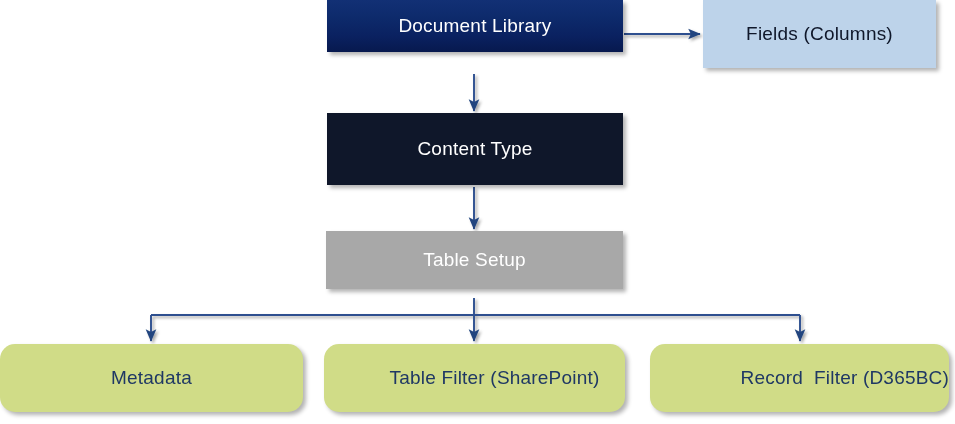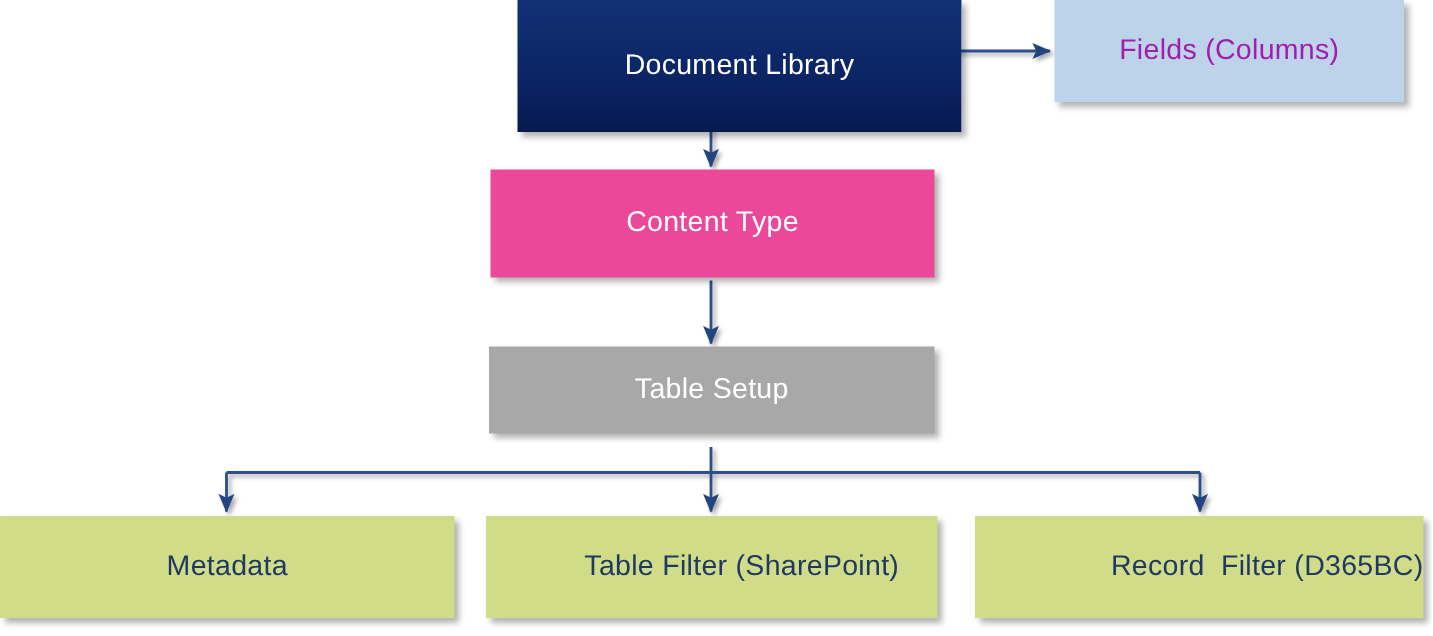--- a/index.html
+++ b/index.html
@@ -24,56 +24,57 @@
     justify-content: center;
     text-align: center;
     box-sizing: border-box;
     box-shadow: 3px 3px 4px rgba(0,0,0,0.30);
     font-size: 19px;
     letter-spacing: 0.2px;
     line-height: 1.2;
     white-space: pre;
   }
   .node-doc-library {
-    left: 345px;
+    left: 327px;
     top: 0px;
     width: 296px;
-    height: 88px;
+    height: 52px;
     background: linear-gradient(180deg, #123075 0%, #0d2a6b 35%, #0a2160 70%, #07194e 100%);
     color: #ffffff;
   }
   .node-fields {
     left: 703px;
     top: 0px;
     width: 233px;
     height: 68px;
     background: #bdd3ea;
-    color: #a21caf;
+    color: #0f172a;
   }
   .node-content-type {
     left: 327px;
     top: 113px;
     width: 296px;
     height: 72px;
-    background: #ec4899;
+    background: #0f172a;
     color: #ffffff;
   }
   .node-table-setup {
     left: 326px;
     top: 231px;
     width: 297px;
     height: 58px;
     background: #a8a8a8;
     color: #ffffff;
   }
   .node-green {
     top: 344px;
     height: 68px;
     background: #d0dc87;
     color: #1f3864;
+    border-radius: 15px;
   }
   .node-metadata {
     left: 0px;
     width: 303px;
   }
   .node-table-filter {
     left: 324px;
     width: 301px;
     padding-left: 40px;
   }

